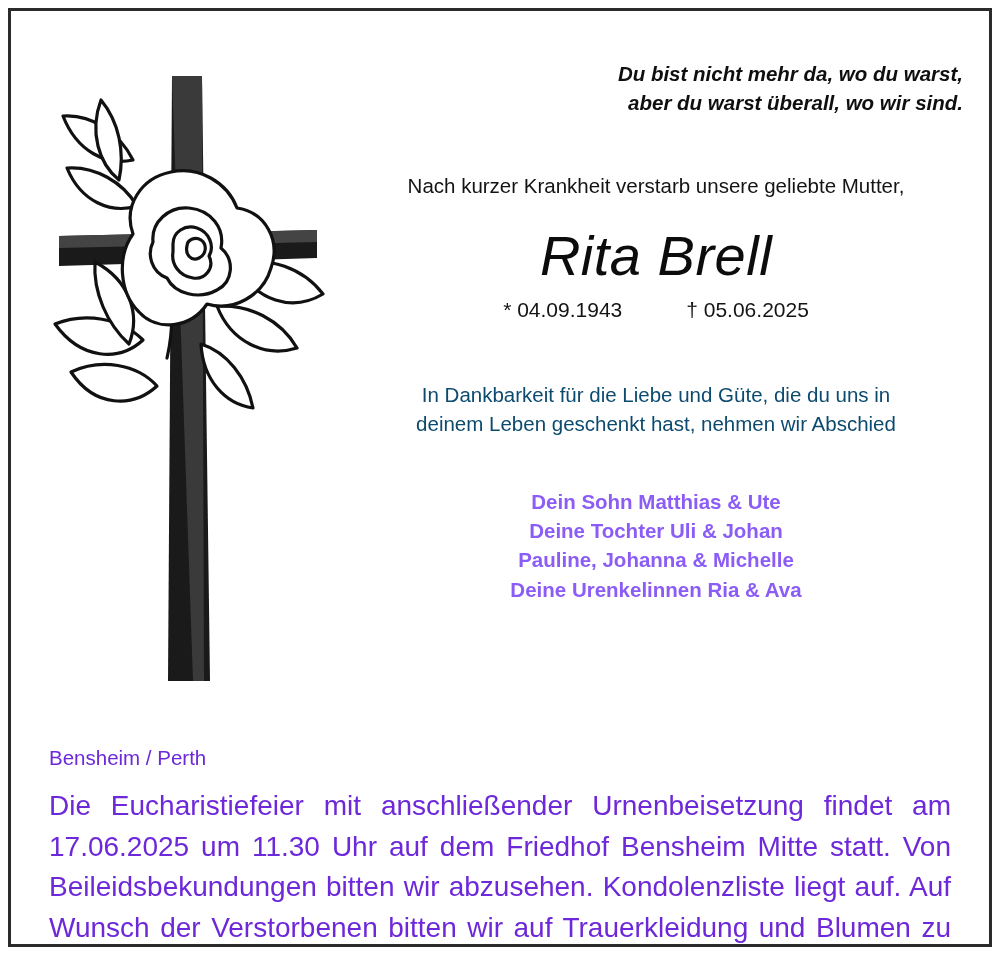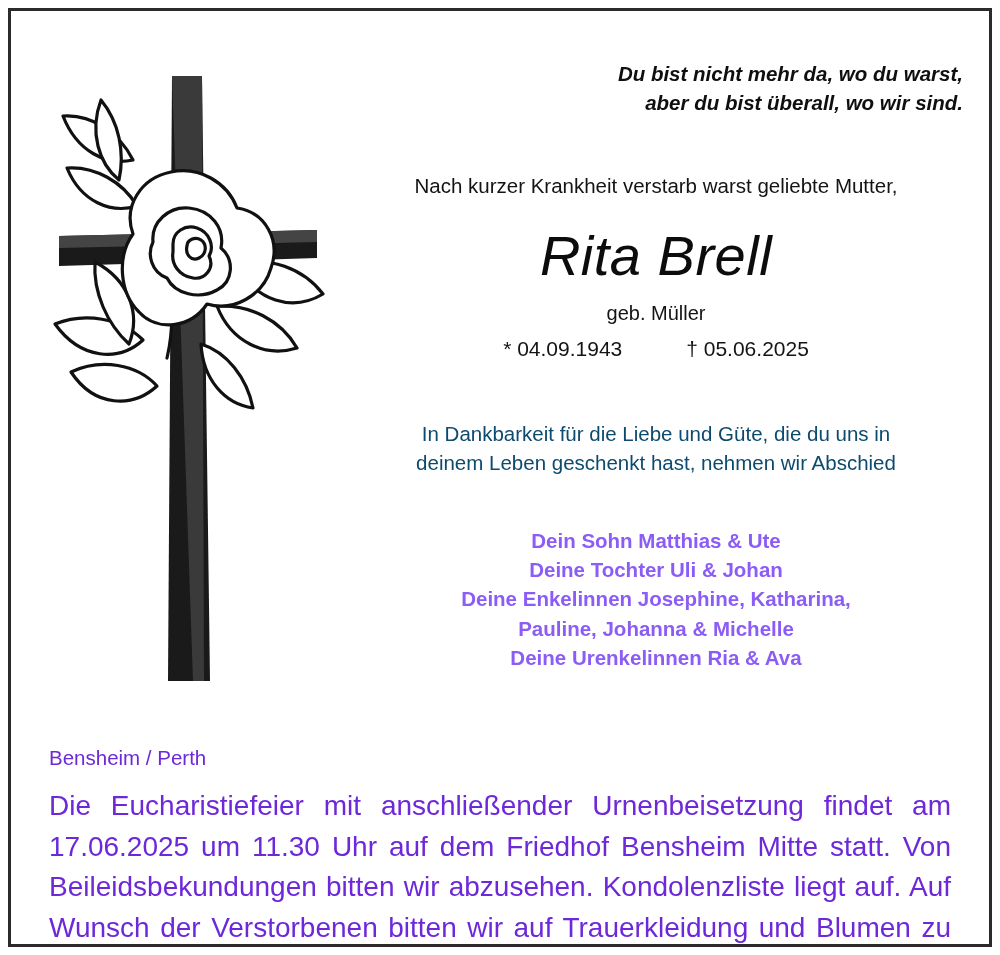--- a/index.html
+++ b/index.html
@@ -172,45 +172,43 @@
                      C 138 220, 130 208, 132 196 Z"></path>
             <path d="M146 190 C 146 184, 154 180, 160 184 C 166 188, 166 198, 158 202 C 150 206, 144 198, 146 190 Z"></path>
           </g>
         </svg>
       </div>
 
       <div class="textcol">
 
         <div class="verse">
           <div>Du bist nicht mehr da, wo du warst,</div>
-          <div>aber du bist überall, wo wir sind.</div>
+          <div>aber du warst überall, wo wir sind.</div>
         </div>
 
         <div class="intro">
-          <div>Nach kurzer Krankheit verstarb warst geliebte Mutter,</div>
+          <div>Nach kurzer Krankheit verstarb unsere geliebte Mutter,</div>
         </div>
 
         <div class="name">Rita Brell</div>
 
-        <div class="maiden">geb. Müller</div>
 
         <div class="dates">
           <span>* 04.09.1943</span>
           <span>† 05.06.2025</span>
         </div>
 
         <div class="thanks">
           <div>In Dankbarkeit für die Liebe und Güte, die du uns in</div>
           <div>deinem Leben geschenkt hast, nehmen wir Abschied</div>
         </div>
 
         <div class="family">
           <div>Dein Sohn Matthias &amp; Ute</div>
           <div>Deine Tochter Uli &amp; Johan</div>
-          <div>Deine Enkelinnen Josephine, Katharina,</div>
           <div>Pauline, Johanna &amp; Michelle</div>
           <div>Deine Urenkelinnen Ria &amp; Ava</div>
         </div>
       </div>
 
       <div class="bottom">
         <div class="place">Bensheim / Perth</div>
         <div class="notice">Die Eucharistiefeier mit anschließender Urnenbeisetzung findet am 17.06.2025 um 11.30 Uhr auf dem Friedhof Bensheim Mitte statt. Von Beileidsbekundungen bitten wir abzusehen. Kondolenzliste liegt auf. Auf Wunsch der Verstorbenen bitten wir auf Trauerkleidung und Blumen zu verzichten. Angedachte Zuwendungen bitten wir dem Hospiz Bensheim zu spenden.</div>
       </div>
 

